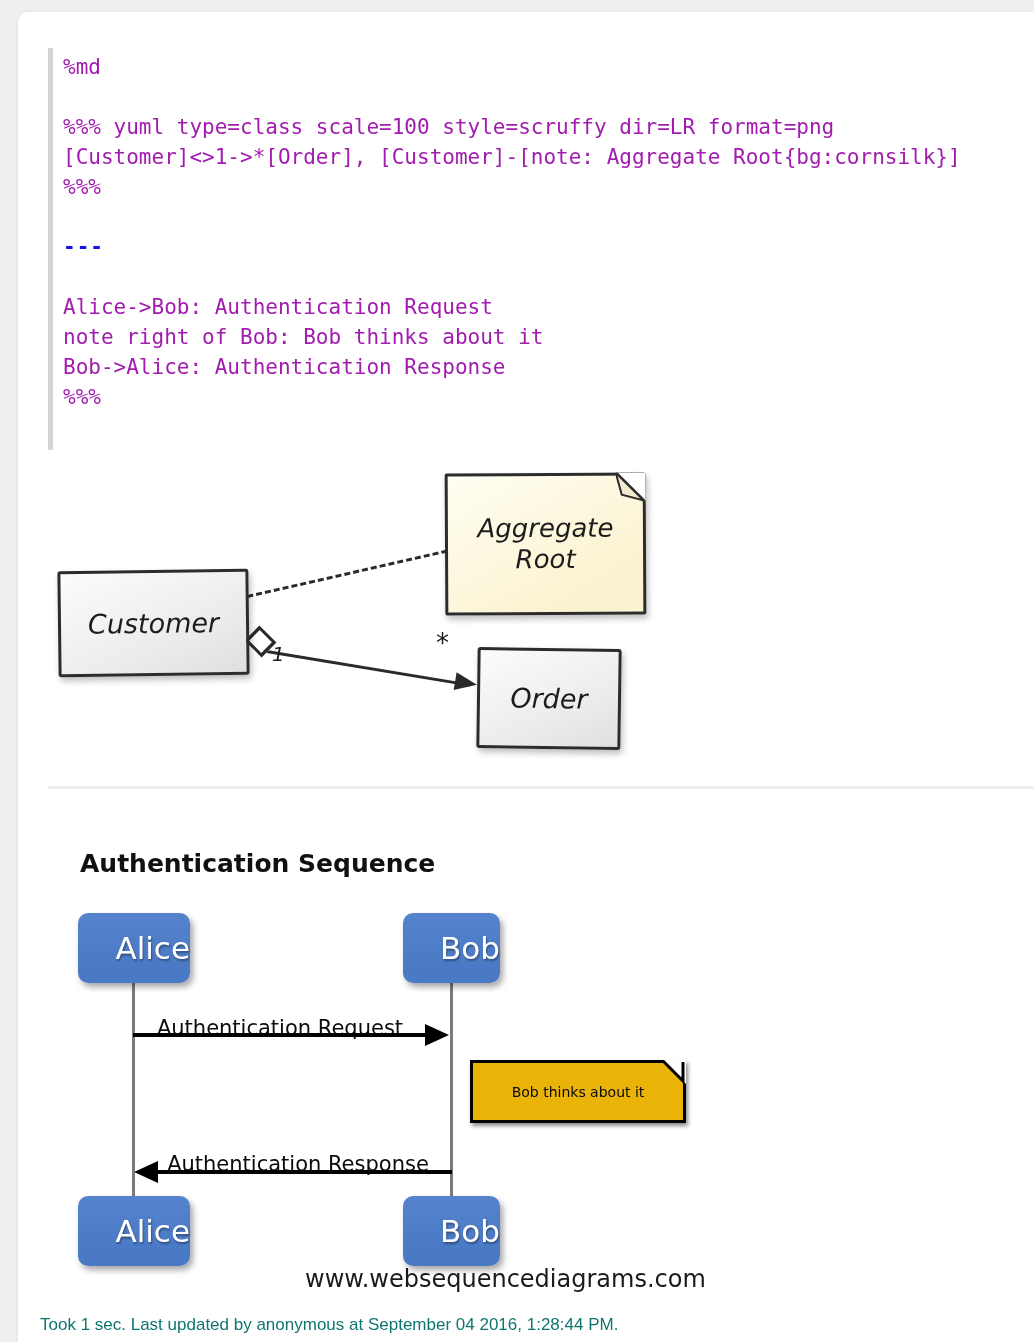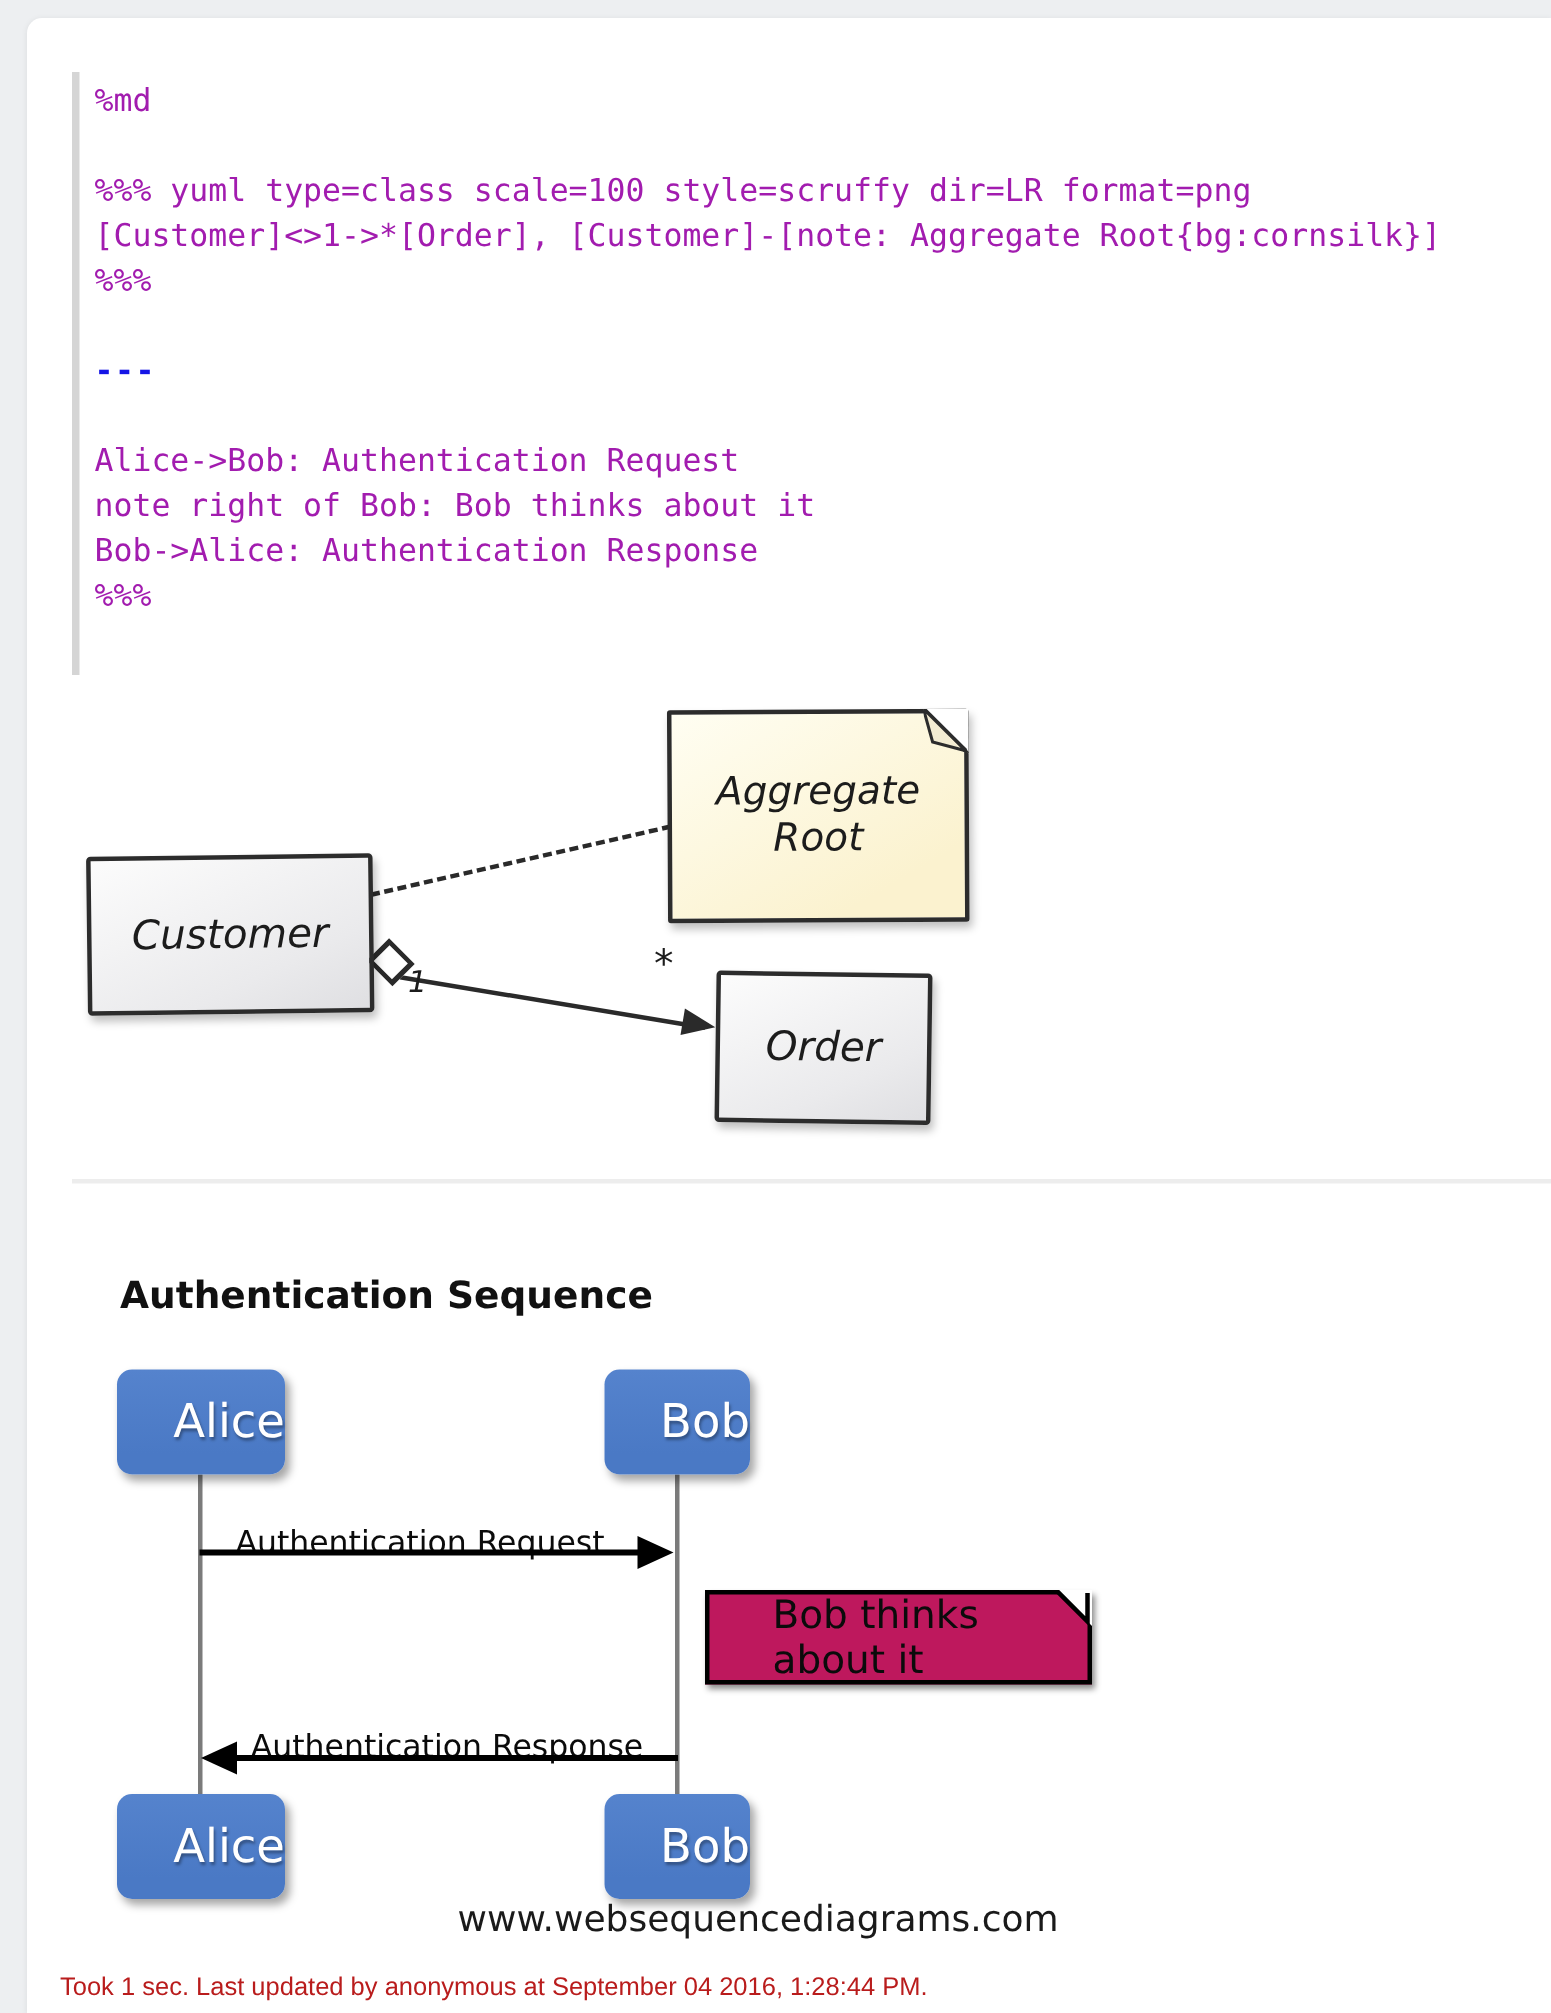--- a/index.html
+++ b/index.html
@@ -68,29 +68,29 @@
   .msg-label{position:absolute;text-align:center;font-family:"DejaVu Sans",sans-serif;
              font-size:21px;color:#0b0b0b;margin-top:10px;}
   #msg1-label{left:133px;width:294px;top:1006px;}
   #msg2-label{left:150px;width:296px;top:1142px;}
   .head-right{position:absolute;width:0;height:0;border-top:11px solid transparent;
               border-bottom:11px solid transparent;border-left:24px solid #000;}
   .head-left{position:absolute;width:0;height:0;border-top:11px solid transparent;
              border-bottom:11px solid transparent;border-right:24px solid #000;}
   #msg1-head{left:425px;top:1024px;}
   #msg2-head{left:134px;top:1161px;}
-  #seq-note{position:absolute;left:470px;top:1060px;width:210px;height:57px;background:#be185d;
+  #seq-note{position:absolute;left:470px;top:1060px;width:210px;height:57px;background:#eab308;
             border:3px solid #000;box-shadow:2px 3px 4px rgba(0,0,0,0.45);
             display:flex;align-items:center;justify-content:center;
-            font-family:"DejaVu Sans",sans-serif;font-size:26px;color:#0b0b0b;padding-left:42px;}
+            font-family:"DejaVu Sans",sans-serif;font-size:14px;color:#0b0b0b;}
   #seq-credit{position:absolute;left:305px;top:1265px;font-family:"DejaVu Sans",sans-serif;
               font-size:24px;color:#1a1a1a;}
 
   
-  #status-footer{position:absolute;left:40px;top:1315px;font-size:17px;color:#b91c1c;}
+  #status-footer{position:absolute;left:40px;top:1315px;font-size:17px;color:#0f766e;}
 </style>
 </head>
 <body>
 
 <div id="page">
   <div id="card"></div>
 
   <div id="focus-bar"></div>
   <div id="code-cell">
     <div class="code-line">%md</div>

